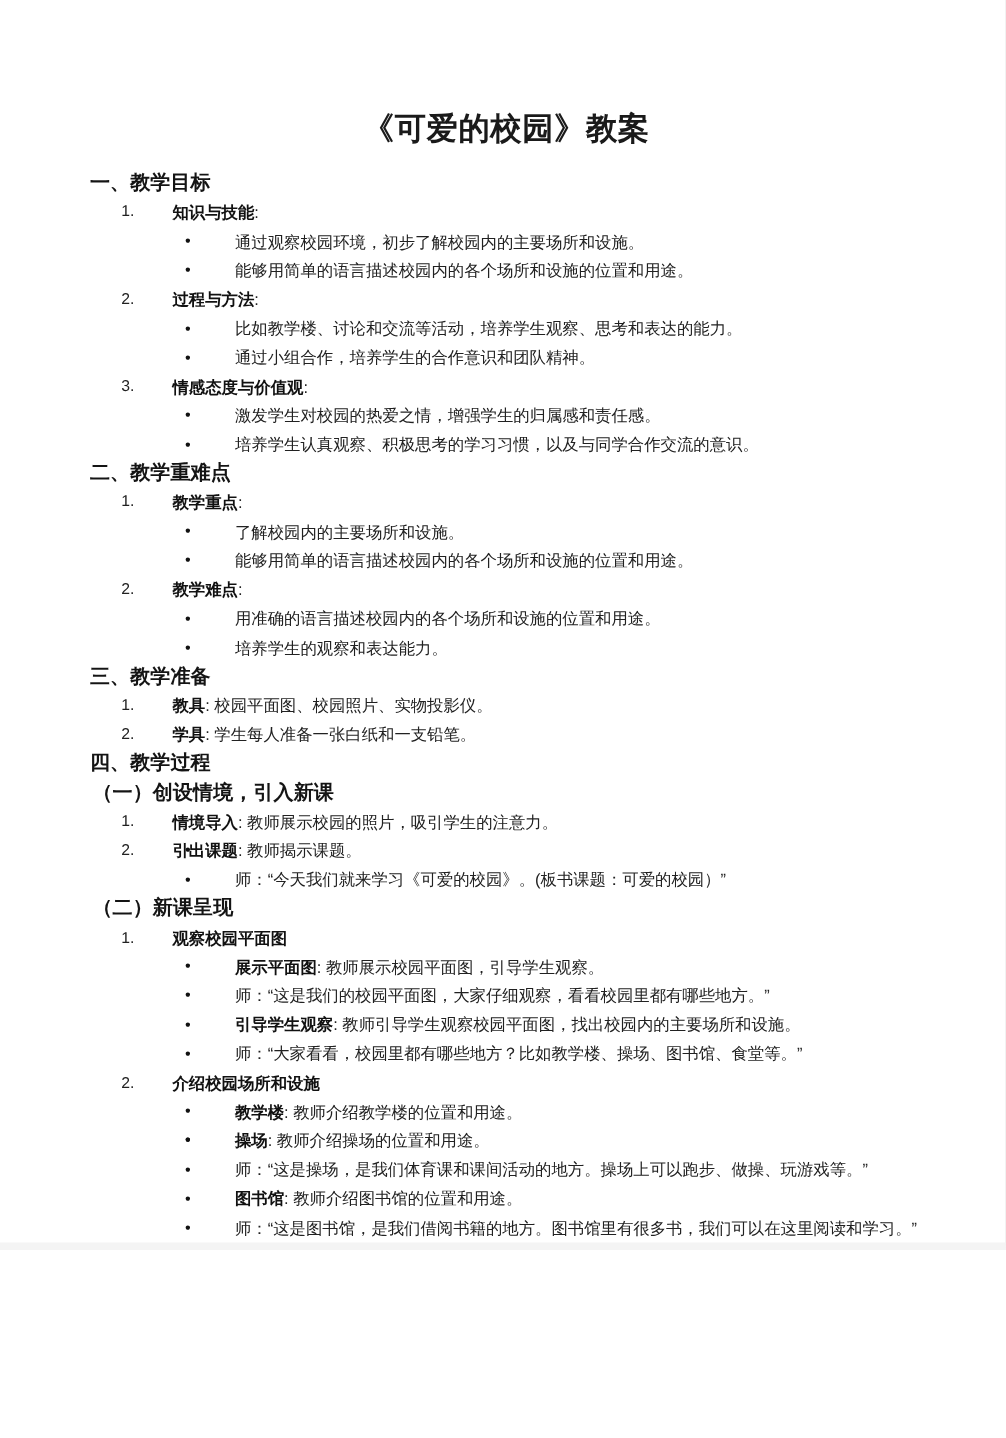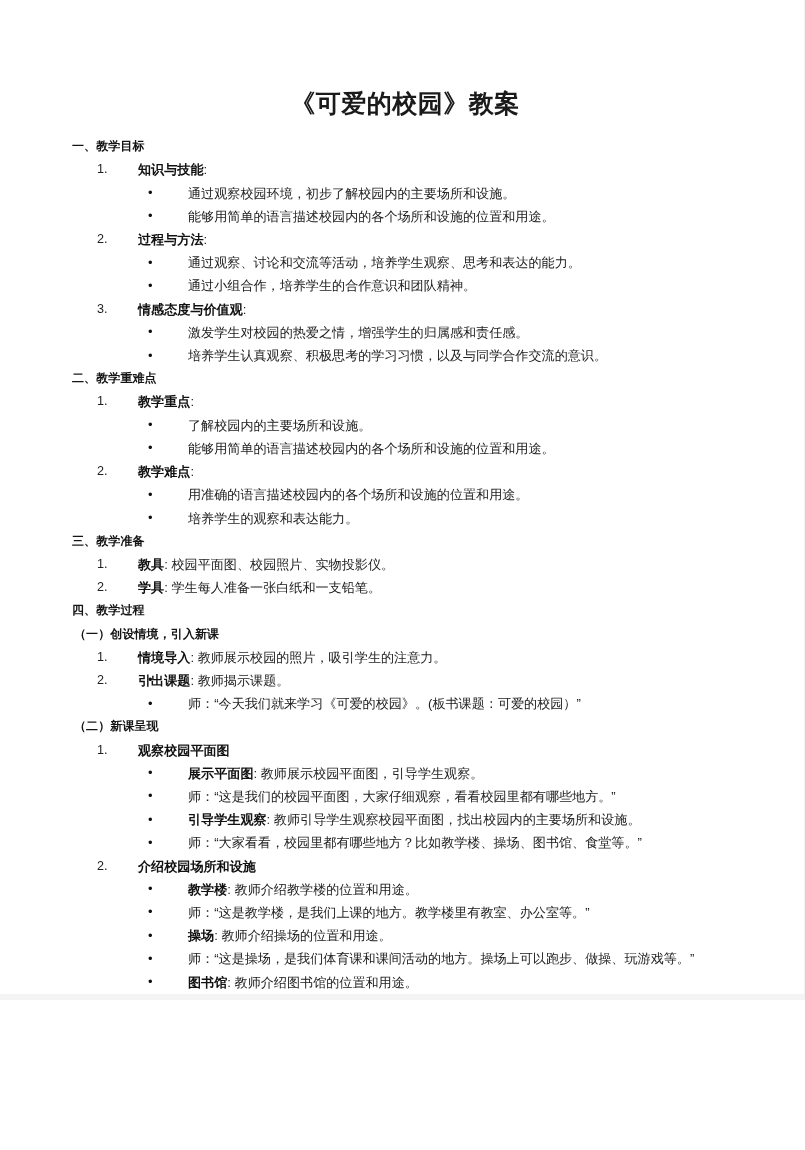--- a/index.html
+++ b/index.html
@@ -37,21 +37,21 @@
     font-family: "Liberation Sans", "DejaVu Sans", sans-serif;
   }
   .body-text {
     color: #212121;
     font-size: 13.1px;
     line-height: 23.2px;
   }
   
   .h1line {
     font-weight: bold;
-    font-size: 12px;
+    font-size: 16px;
     line-height: 23.2px;
     padding-left: 12px;
     color: #141414;
     letter-spacing: 0.1px;
   }
   .h1line.paren {
     padding-left: 14px;
   }
   
   .numitem {
@@ -108,21 +108,21 @@
 
 <div class="page">
   <div class="page-inner">
     <div class="doc-title">《可爱的校园》教案</div>
     <div class="body-text" id="doc-body">
         <div class="h1line">一、教学目标</div>
         <div class="numitem"><span class="marker">1.</span><span class="lbl">知识与技能</span><span>: </span></div>
         <div class="bullitem"><span class="marker">•</span><span>通过观察校园环境，初步了解校园内的主要场所和设施。</span></div>
         <div class="bullitem"><span class="marker">•</span><span>能够用简单的语言描述校园内的各个场所和设施的位置和用途。</span></div>
         <div class="numitem"><span class="marker">2.</span><span class="lbl">过程与方法</span><span>: </span></div>
-        <div class="bullitem"><span class="marker">•</span><span>通过观察、讨论和交流等活动，培养学生观察、思考和表达的能力。</span></div>
+        <div class="bullitem"><span class="marker">•</span><span>比如教学楼、讨论和交流等活动，培养学生观察、思考和表达的能力。</span></div>
         <div class="bullitem"><span class="marker">•</span><span>通过小组合作，培养学生的合作意识和团队精神。</span></div>
         <div class="numitem"><span class="marker">3.</span><span class="lbl">情感态度与价值观</span><span>: </span></div>
         <div class="bullitem"><span class="marker">•</span><span>激发学生对校园的热爱之情，增强学生的归属感和责任感。</span></div>
         <div class="bullitem"><span class="marker">•</span><span>培养学生认真观察、积极思考的学习习惯，以及与同学合作交流的意识。</span></div>
         <div class="h1line">二、教学重难点</div>
         <div class="numitem"><span class="marker">1.</span><span class="lbl">教学重点</span><span>: </span></div>
         <div class="bullitem"><span class="marker">•</span><span>了解校园内的主要场所和设施。</span></div>
         <div class="bullitem"><span class="marker">•</span><span>能够用简单的语言描述校园内的各个场所和设施的位置和用途。</span></div>
         <div class="numitem"><span class="marker">2.</span><span class="lbl">教学难点</span><span>: </span></div>
         <div class="bullitem"><span class="marker">•</span><span>用准确的语言描述校园内的各个场所和设施的位置和用途。</span></div>
@@ -137,21 +137,21 @@
         <div class="numitem"><span class="marker">2.</span><span class="lbl">引出课题</span><span>: </span><span>教师揭示课题。</span></div>
         <div class="bullitem"><span class="marker">•</span><span>师：“今天我们就来学习《可爱的校园》。(板书课题：可爱的校园）”</span></div>
         <div class="h1line paren">（二）新课呈现</div>
         <div class="numitem"><span class="marker">1.</span><span class="lbl">观察校园平面图</span></div>
         <div class="bullitem"><span class="marker">•</span><span class="lbl">展示平面图</span><span>: </span><span>教师展示校园平面图，引导学生观察。</span></div>
         <div class="bullitem"><span class="marker">•</span><span>师：“这是我们的校园平面图，大家仔细观察，看看校园里都有哪些地方。”</span></div>
         <div class="bullitem"><span class="marker">•</span><span class="lbl">引导学生观察</span><span>: </span><span>教师引导学生观察校园平面图，找出校园内的主要场所和设施。</span></div>
         <div class="bullitem"><span class="marker">•</span><span>师：“大家看看，校园里都有哪些地方？比如教学楼、操场、图书馆、食堂等。”</span></div>
         <div class="numitem"><span class="marker">2.</span><span class="lbl">介绍校园场所和设施</span></div>
         <div class="bullitem"><span class="marker">•</span><span class="lbl">教学楼</span><span>: </span><span>教师介绍教学楼的位置和用途。</span></div>
-        <div class="bullitem"><span class="marker">•</span><span>师：“这是教学楼，是我们上课的地方。教学楼里有教室、办公室等。”</span></div>
+        <div class="bullitem"><span class="marker">•</span></div>
         <div class="bullitem"><span class="marker">•</span><span class="lbl">操场</span><span>: </span><span>教师介绍操场的位置和用途。</span></div>
         <div class="bullitem"><span class="marker">•</span><span>师：“这是操场，是我们体育课和课间活动的地方。操场上可以跑步、做操、玩游戏等。”</span></div>
         <div class="bullitem"><span class="marker">•</span><span class="lbl">图书馆</span><span>: </span><span>教师介绍图书馆的位置和用途。</span></div>
         <div class="bullitem"><span class="marker">•</span><span>师：“这是图书馆，是我们借阅书籍的地方。图书馆里有很多书，我们可以在这里阅读和学习。”</span></div>
         <div class="bullitem"><span class="marker">•</span><span class="lbl">食堂</span><span>: </span><span>教师介绍食堂的位置和用途。</span></div>
       </div>
   </div>
   <div class="footer">1 / 21</div>
 </div>
 

